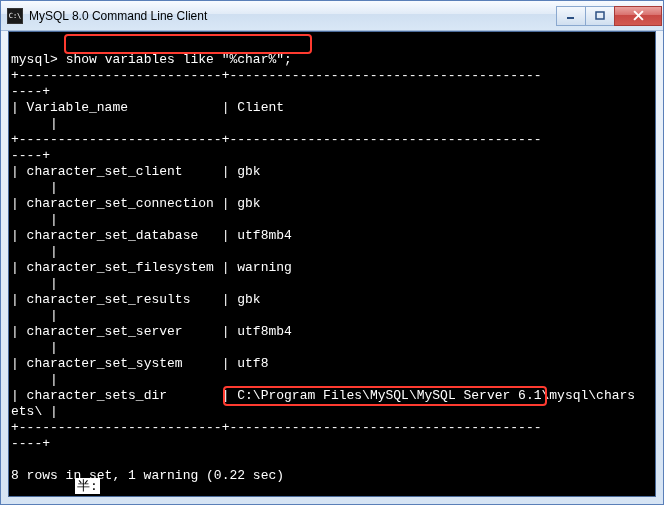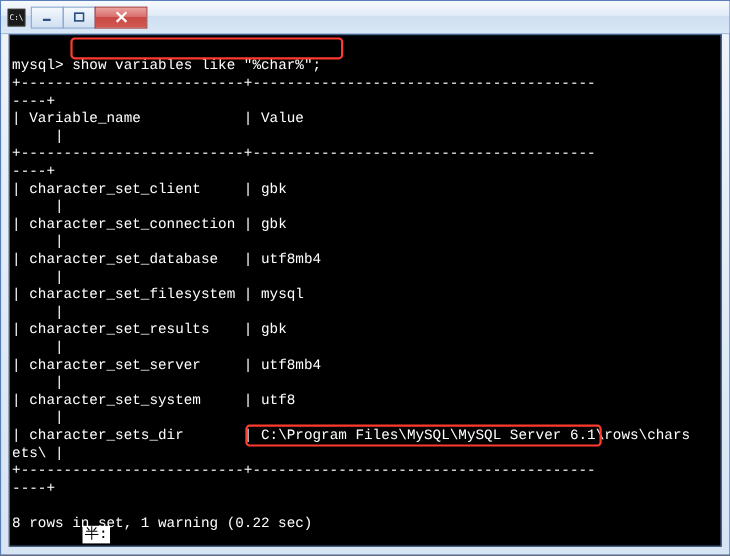--- a/index.html
+++ b/index.html
@@ -99,20 +99,21 @@
   height: 16px;
   line-height: 16px;
 }
 </style>
 </head>
 <body>
 
 <div class="window">
   <div class="titlebar">
     <div class="app-icon">C:\</div>
+    <div class="title-text">MySQL 8.0 Command Line Client</div>
     <div class="win-btns">
       <div class="win-btn min">
         <svg viewBox="0 0 10 10">
             <line x1="1" y1="7" x2="8" y2="7" stroke="#2b4f82" stroke-width="2"></line>
           </svg>
       </div>
       <div class="win-btn max">
         <svg viewBox="0 0 10 10">
             <rect x="1" y="1" width="8" height="7" fill="none" stroke="#2b4f82" stroke-width="1.5"></rect>
           </svg>
@@ -123,39 +124,39 @@
             <line x1="9" y1="1" x2="1" y2="9" stroke="#fff" stroke-width="1.8"></line>
           </svg>
       </div>
     </div>
   </div>
 
   <div class="terminal">
 <span><span>mysql&gt;</span> <span>show variables like "%char%";</span></span>
 <span>+--------------------------+----------------------------------------</span>
 <span>----+</span>
-<span>| <span>Variable_name</span>            | <span>Value</span>
+<span>| <span>Variable_name</span>            | <span>Client</span>
      |</span>
 <span>+--------------------------+----------------------------------------</span>
 <span>----+</span>
 <span>| <span>character_set_client</span>     | <span>gbk</span>
 <span>     |</span></span>
 <span>| <span>character_set_connection</span> | <span>gbk</span>
 <span>     |</span></span>
 <span>| <span>character_set_database</span>   | <span>utf8mb4</span>
 <span>     |</span></span>
-<span>| <span>character_set_filesystem</span> | <span>mysql</span>
+<span>| <span>character_set_filesystem</span> | <span>warning</span>
 <span>     |</span></span>
 <span>| <span>character_set_results</span>    | <span>gbk</span>
 <span>     |</span></span>
 <span>| <span>character_set_server</span>     | <span>utf8mb4</span>
 <span>     |</span></span>
 <span>| <span>character_set_system</span>     | <span>utf8</span>
 <span>     |</span></span>
-<span>| <span>character_sets_dir</span>       | <span>C:\Program Files\MySQL\MySQL Server 6.1</span><span>\rows\chars</span>
+<span>| <span>character_sets_dir</span>       | <span>C:\Program Files\MySQL\MySQL Server 6.1</span><span>\mysql\chars</span>
 <span>ets\ |</span></span>
 <span>+--------------------------+----------------------------------------</span>
 <span>----+</span>
 
 <span>8 rows in set, 1 warning (0.22 sec)</span>
 
     <div class="hl-red" style="left:55px; top:2px; width:248px; height:20px;"></div>
     <div class="hl-red" style="left:214px; top:354px; width:324px; height:20px;"></div>
 
     <div class="ime-bar">半:</div>

